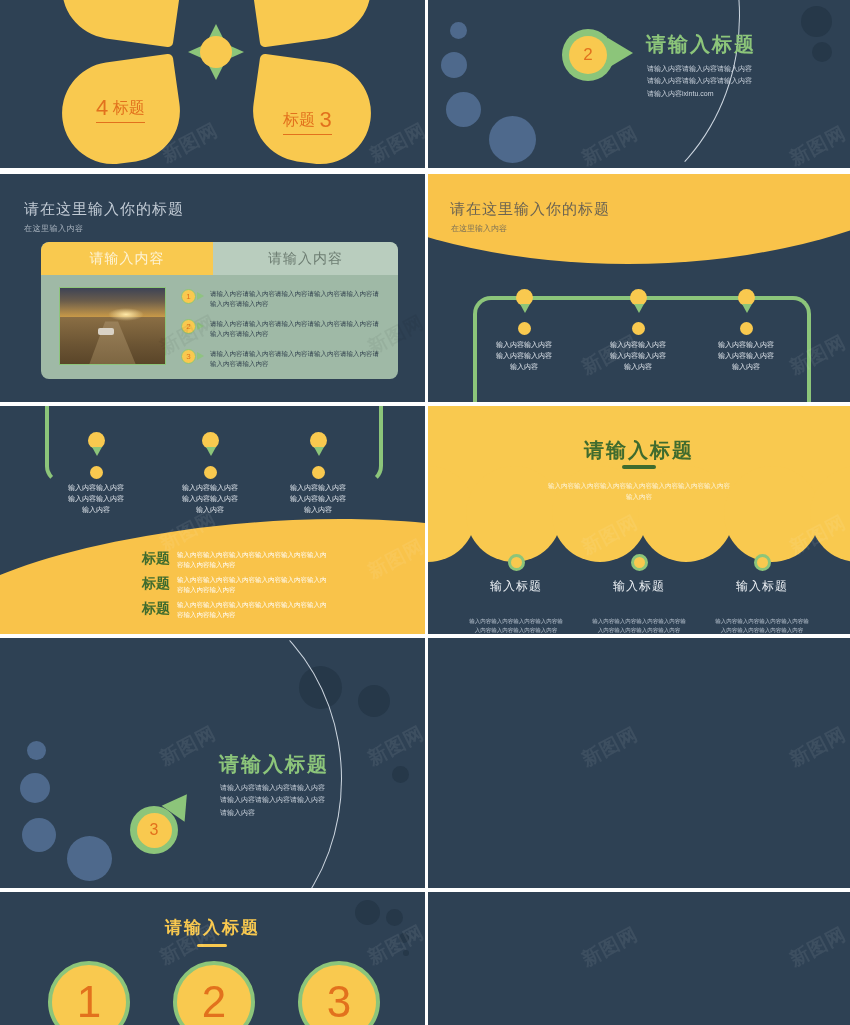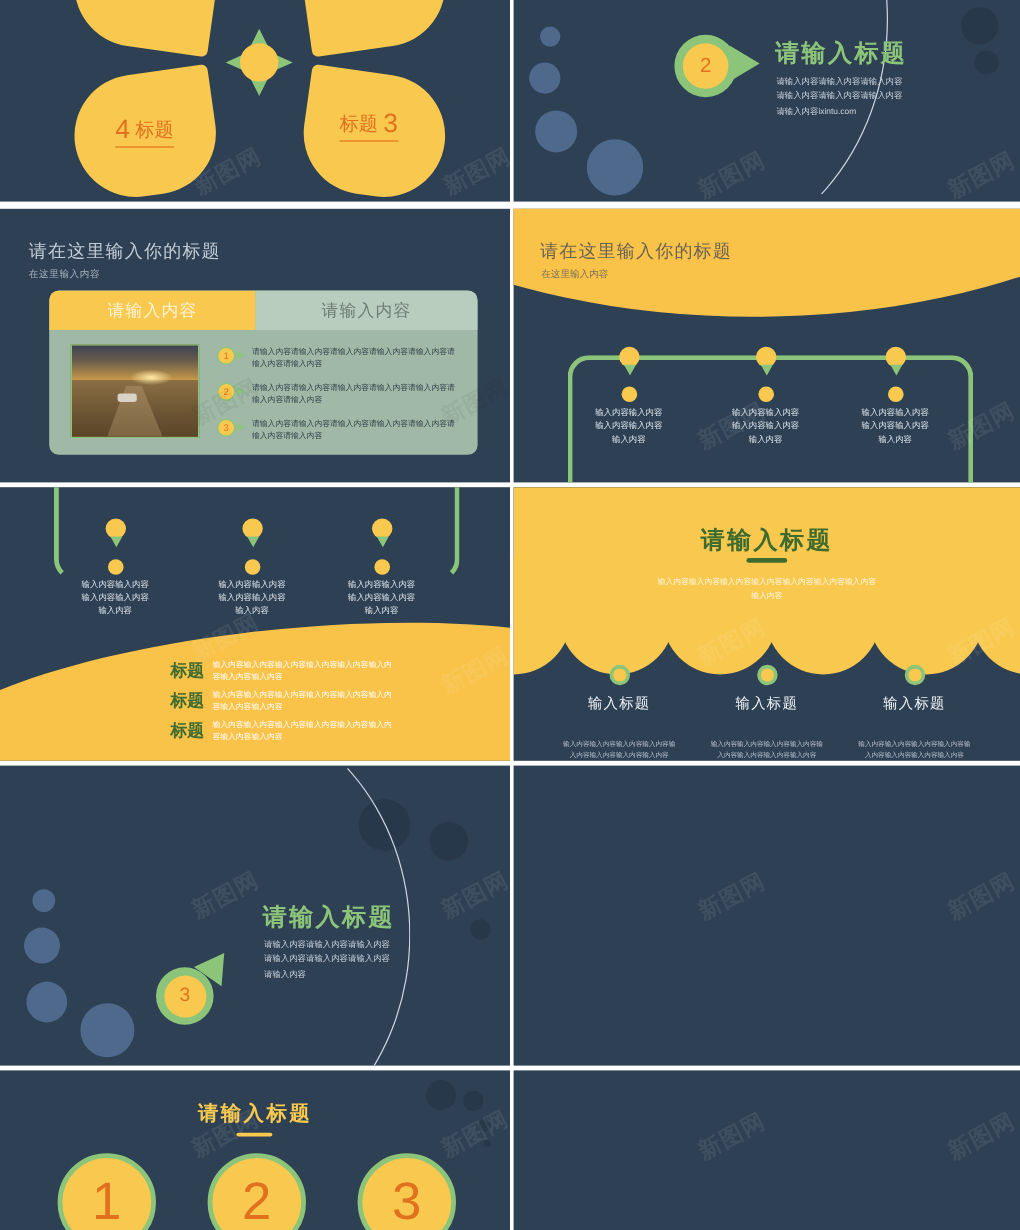--- a/index.html
+++ b/index.html
@@ -136,21 +136,21 @@
 
     <svg class="star" viewBox="0 0 60 60">
       <path d="M30 2 L40 22 L58 30 L40 38 L30 58 L20 38 L2 30 L20 22 Z" fill="#8cc57a"></path>
     </svg>
     <div class="star-core"></div>
 
     <div class="petal-lbl" style="left:96px;top:95px;">
       <span class="num">4</span>
       <span>标题</span>
     </div>
-    <div class="petal-lbl" style="left:283px;top:90px;">
+    <div class="petal-lbl" style="left:283px;top:107px;">
       <span>标题</span>
       <span class="num">3</span>
     </div>
 
     <div class="wm" style="left:160px;top:130px;">新图网</div>
     <div class="wm" style="left:368px;top:130px;">新图网</div>
   </div>
 
   <div class="panel" style="left:428px;top:0;width:422px;height:168px;">
     <div class="blob" style="left:22px;top:22px;width:17px;height:17px;"></div>

